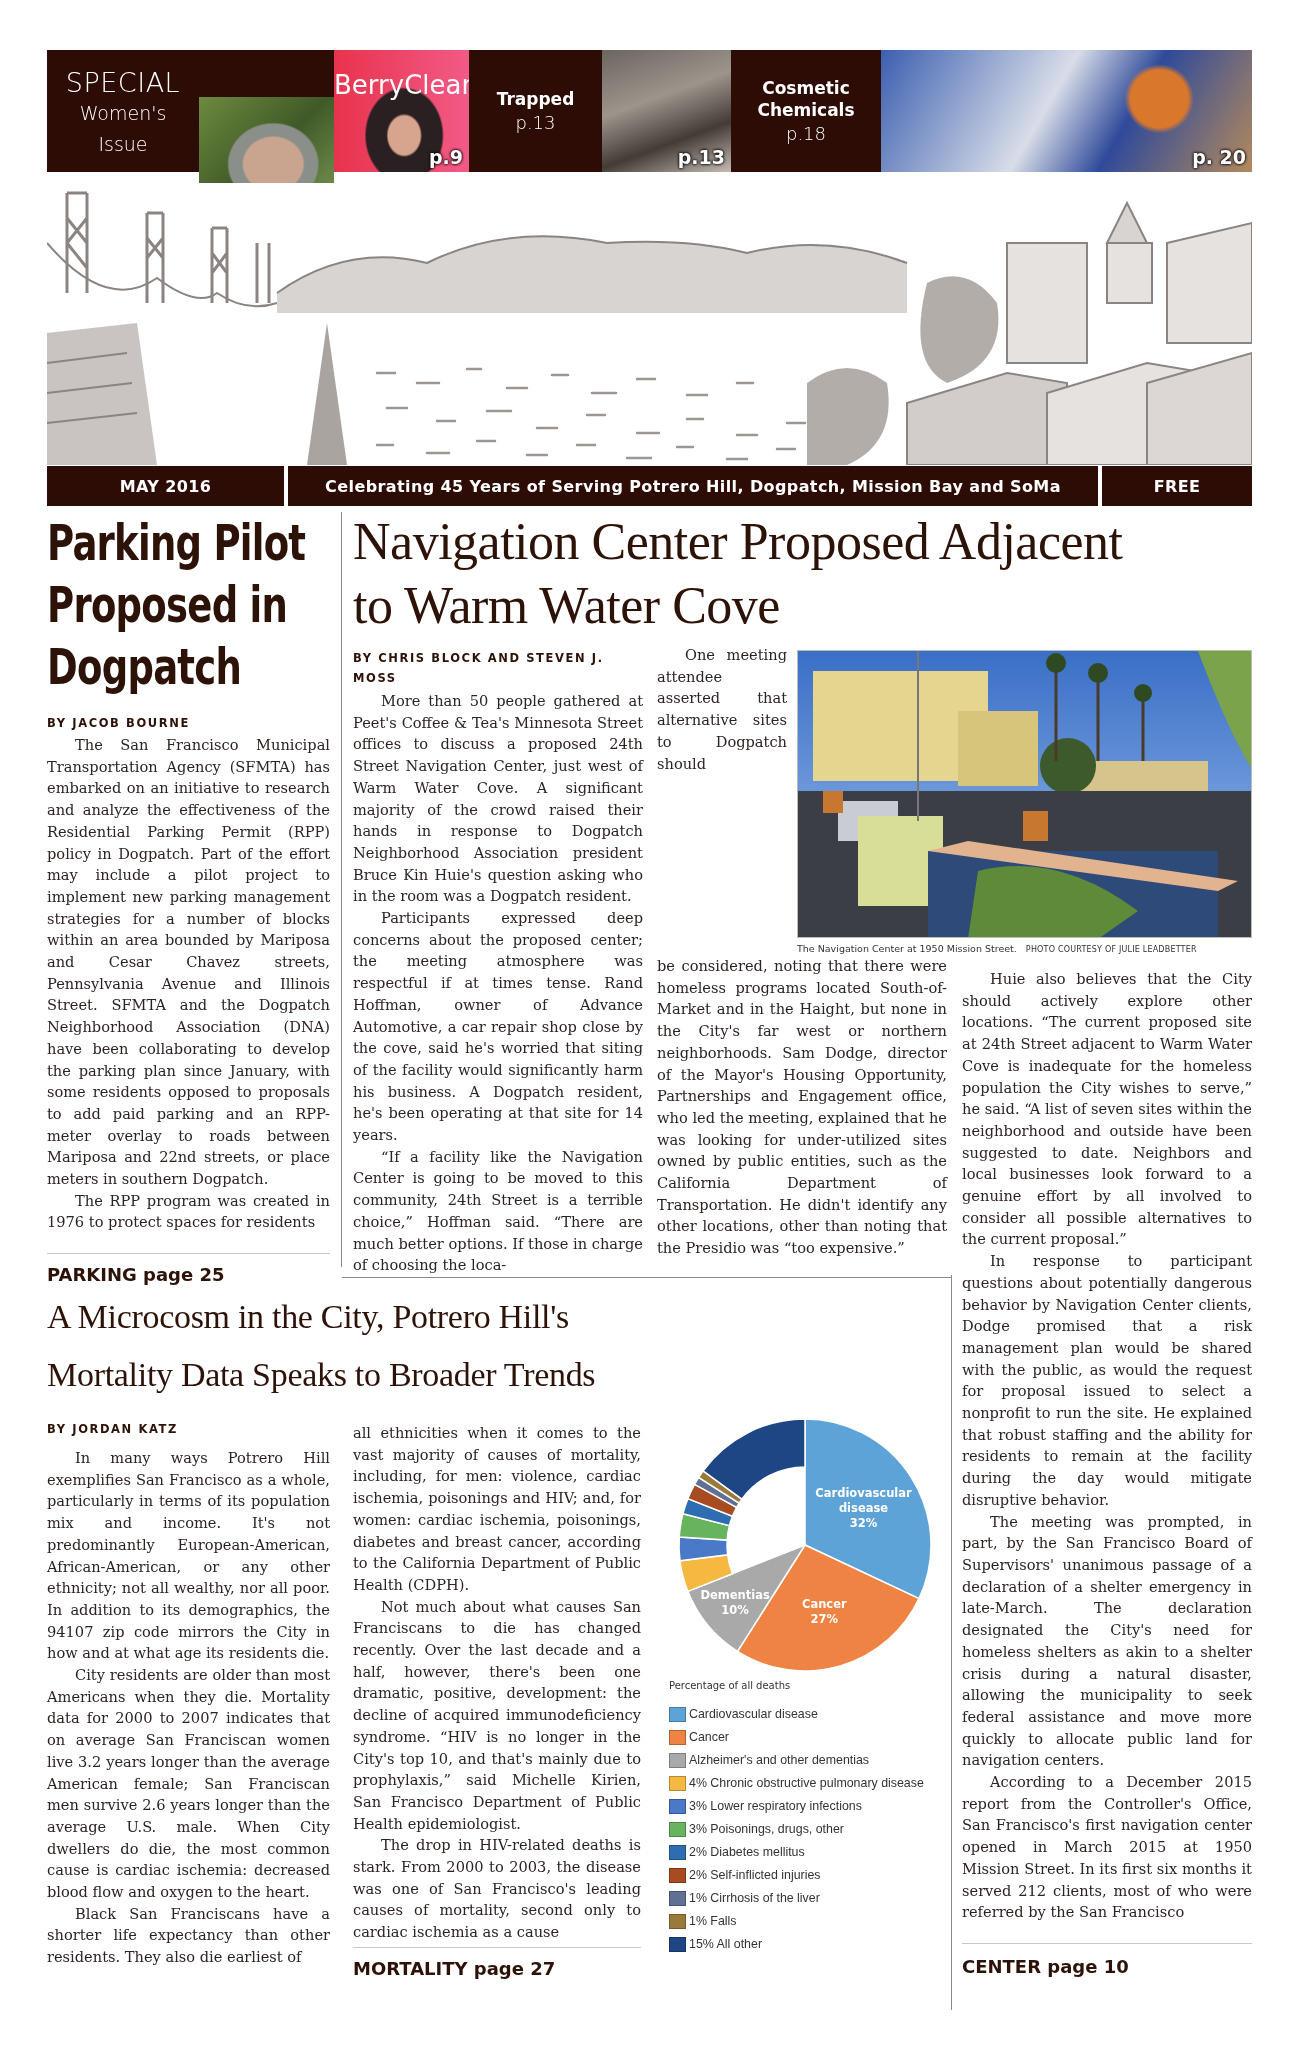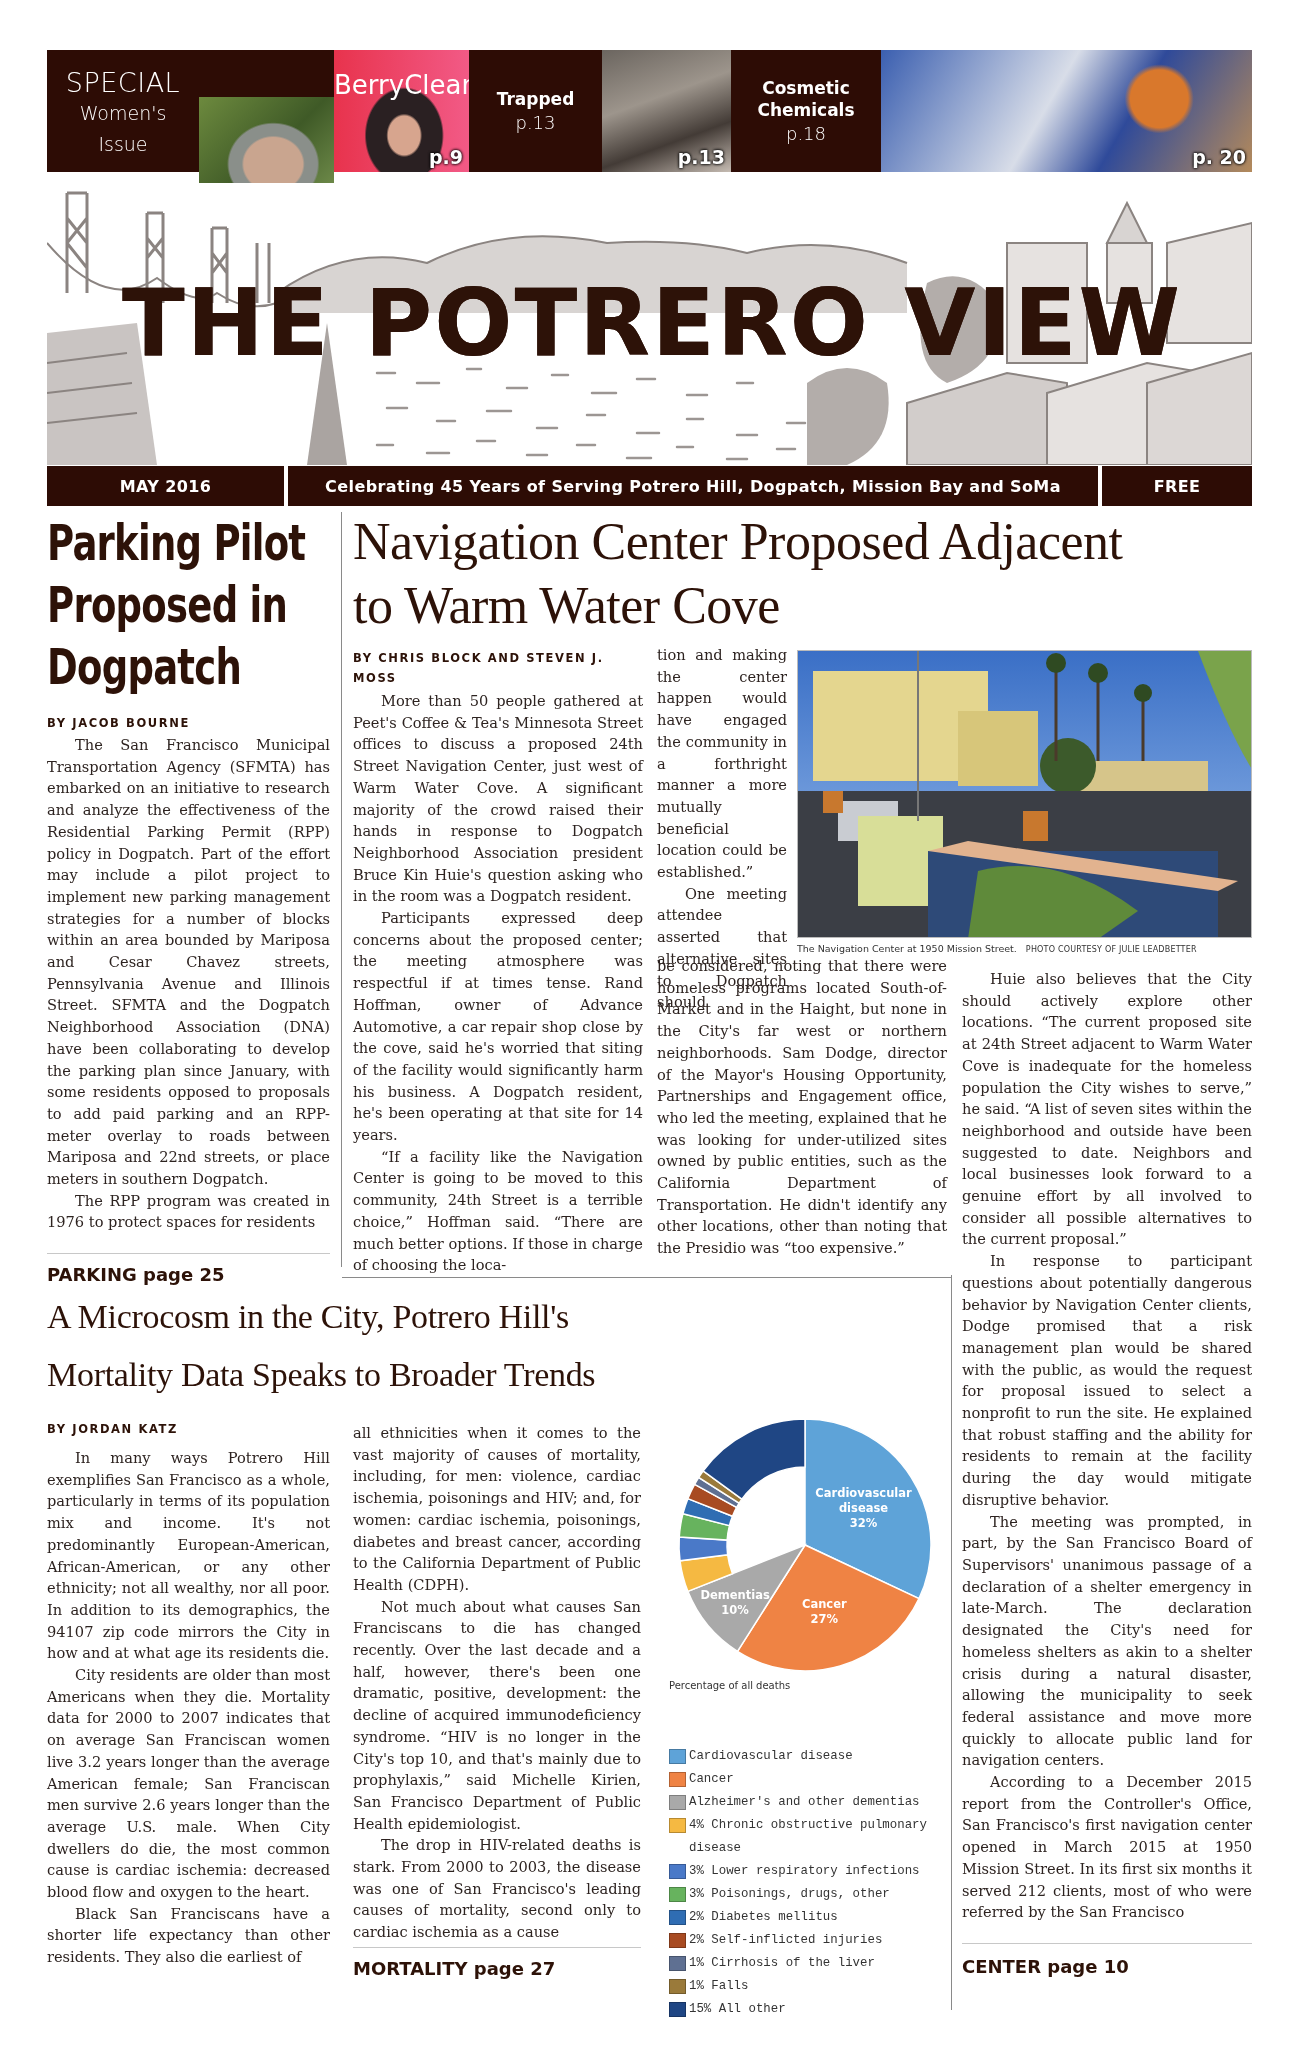--- a/index.html
+++ b/index.html
@@ -69,21 +69,21 @@
 
   
   .mort-headline { position: absolute; left: 47px; top: 1288px; width: 900px; font-size: 34px; line-height: 58px; letter-spacing: -0.3px; }
   .mort-byline { position: absolute; left: 47px; top: 1422px; }
   .mort-col1 { position: absolute; left: 47px; top: 1447px; width: 283px; }
   .mort-col2 { position: absolute; left: 353px; top: 1422px; width: 288px; }
   .mort-col2 .rule { margin-top: 4px; }
   .mort-col2 .jump { margin-top: 10px; }
   .chart { position: absolute; left: 662px; top: 1413px; width: 285px; height: 600px; }
   .chart .ctitle { position: absolute; left: 7px; top: 267px; font-family: "DejaVu Sans", sans-serif; font-size: 10px; color: #333; }
-  .legend { position: absolute; left: 7px; top: 290px; width: 280px; font-family: Liberation Mono, monospace; font-size: 12.4px; color: #333; margin-top: 42px; }
+  .legend { position: absolute; left: 7px; top: 290px; width: 280px; font-family: Liberation Sans, sans-serif; font-size: 12.4px; color: #333; }
   .legend .li { display: flex; align-items: flex-start; line-height: 23px; }
   .legend .sw { width: 17px; height: 15px; margin-top: 4px; margin-right: 3px; flex: none; border: 1px solid rgba(0,0,0,0.25); }
   .legend .lt { line-height: 23px; }
 </style>
 </head>
 <body>
 
 <div class="teaser">
   <div class="cell t-text special">
     <div class="big">SPECIAL</div>
@@ -141,25 +141,20 @@
     <path d="M960 60 L1040 60 L1040 180 L960 180 Z" fill="#e6e2e0" stroke="#8b8481" stroke-width="2"></path>
     <path d="M1080 20 L1100 60 L1060 60 Z" fill="#d8d4d2" stroke="#8b8481" stroke-width="2"></path>
     <path d="M1060 60 L1105 60 L1105 120 L1060 120 Z" fill="#e6e2e0" stroke="#8b8481" stroke-width="2"></path>
     <path d="M1120 60 L1205 40 L1205 160 L1120 160 Z" fill="#e6e2e0" stroke="#8b8481" stroke-width="2"></path>
     <path d="M860 220 L960 190 L1020 200 L1020 282 L860 282 Z" fill="#d2cdcb" stroke="#8b8481" stroke-width="2"></path>
     <path d="M1000 210 L1100 180 L1160 190 L1160 282 L1000 282 Z" fill="#e6e2e0" stroke="#8b8481" stroke-width="2"></path>
     <path d="M1100 200 L1205 170 L1205 282 L1100 282 Z" fill="#dcd7d5" stroke="#8b8481" stroke-width="2"></path>
     <path d="M880 100 Q920 80 950 120 Q960 180 900 200 Q860 180 880 100 Z" fill="#b3adaa"></path>
     <path d="M760 200 Q800 170 840 200 Q850 260 800 282 L760 282 Z" fill="#b3adaa"></path>
   </svg>
-  <div class="mast-title">
-    <span>THE</span>
-    <span>POTRERO</span>
-    <span>VIEW</span>
-  </div>
 </div>
 
 <div class="dateline">
   <div class="dl-date">MAY 2016</div>
   <div class="dl-tag">Celebrating 45 Years of Serving Potrero Hill, Dogpatch, Mission Bay and SoMa</div>
   <div class="dl-free">FREE</div>
 </div>
 
 <div class="vrule" style="left:341px; top:512px; height:755px;"></div>
 <div class="vrule" style="left:951px; top:1275px; height:735px;"></div>
@@ -185,21 +180,20 @@
   <div>to Warm Water Cove</div>
 </h1>
 <div class="byline nav-byline">BY CHRIS BLOCK AND STEVEN J. MOSS</div>
 <div class="body nav-col1">
   <p>More than 50 people gathered at Peet's Coffee &amp; Tea's Minnesota Street offices to discuss a proposed 24th Street Navigation Center, just west of Warm Water Cove.  A significant majority of the crowd raised their hands in response to Dogpatch Neighborhood Association president Bruce Kin Huie's question asking who in the room was a Dogpatch resident.</p>
   <p>Participants expressed deep concerns about the proposed center; the meeting atmosphere was respectful if at times tense.  Rand Hoffman, owner of Advance Automotive, a car repair shop close by the cove, said he's worried that siting of the facility would significantly harm his business.  A Dogpatch resident, he's been operating at that site for 14 years.</p>
   <p>“If a facility like the Navigation Center is going to be moved to this community, 24th Street is a terrible choice,” Hoffman said. “There are much better options. If those in charge of choosing the loca-</p>
 </div>
 <div class="nav-col2a">
   <div class="body">
-    <p style="text-indent:0">tion and making the center happen would have engaged the community in a forthright manner a more mutually beneficial location could be established.”</p>
     <p>One meeting attendee asserted that alternative sites to Dogpatch should</p>
   </div>
 </div>
 <div class="nav-photo">
   <svg width="455" height="288" viewBox="0 0 455 288">
     <defs>
       <linearGradient id="sky" x1="0" y1="0" x2="0" y2="1">
         <stop offset="0" stop-color="#3a6fc6"></stop>
           <stop offset="1" stop-color="#9ec1ee"></stop>
       </linearGradient>

